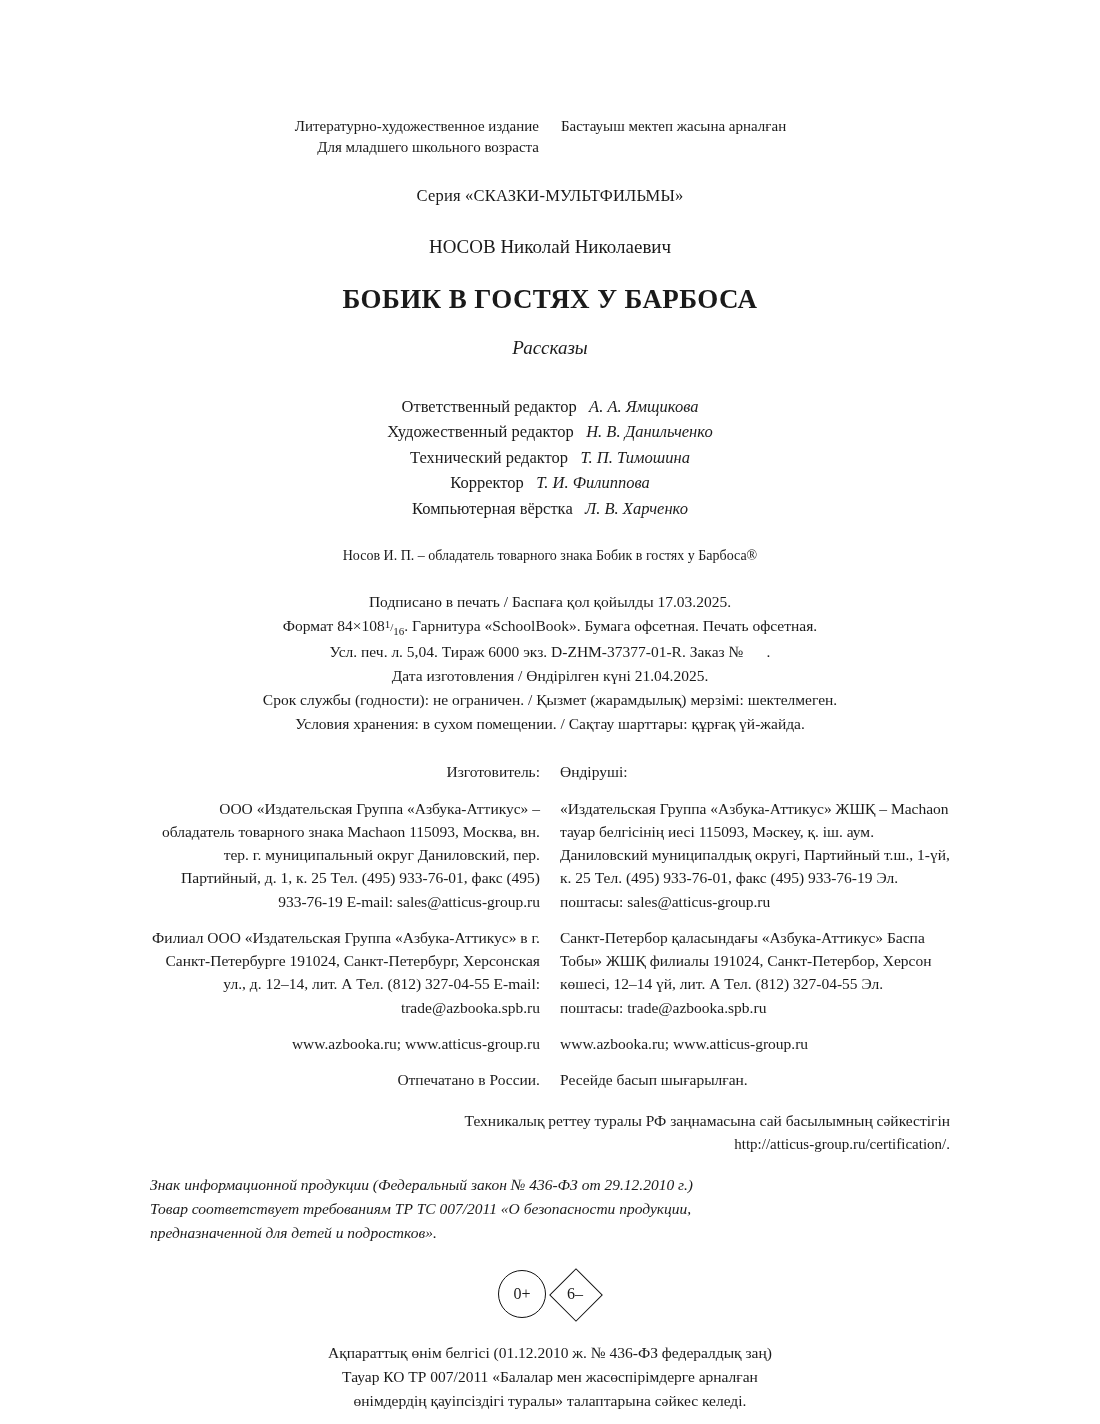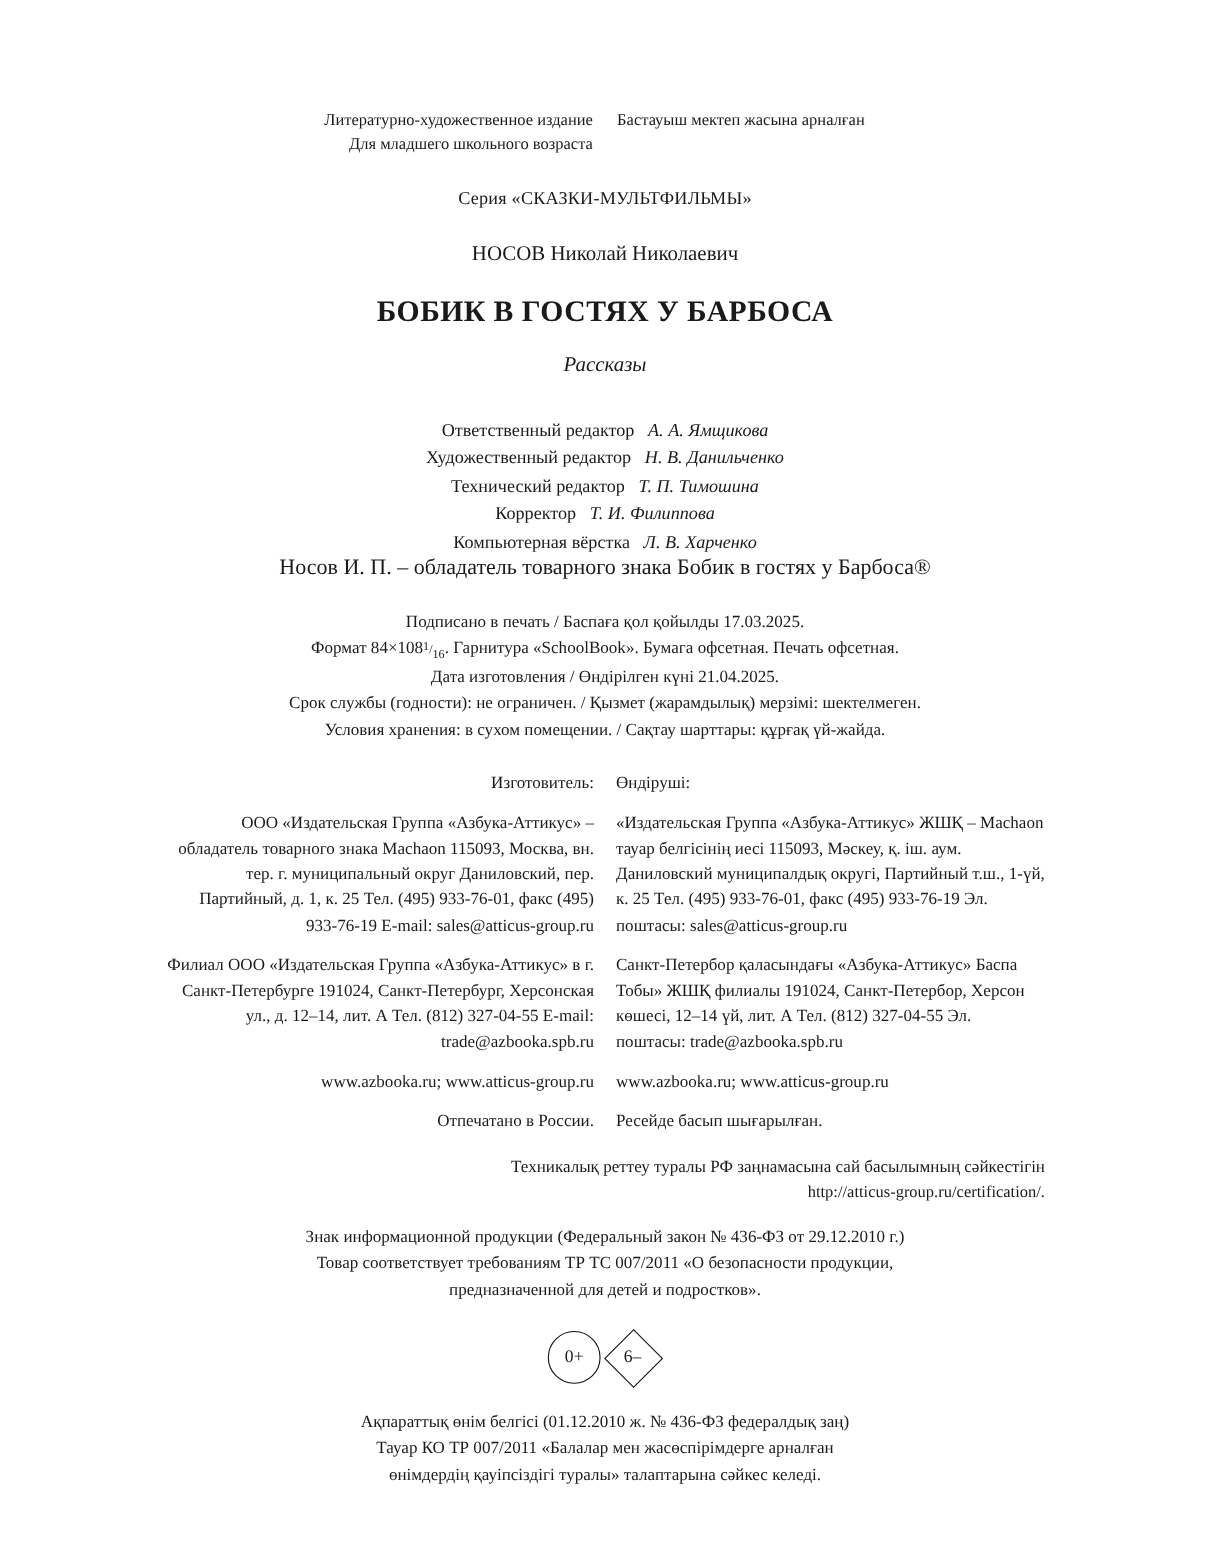--- a/index.html
+++ b/index.html
@@ -19,21 +19,21 @@
     position: absolute;
     left: 0;
     top: 0;
     width: 1100px;
     height: 1424px;
     padding: 0;
   }
   .content {
     position: absolute;
     left: 150px;
-    top: 100px;
+    top: 116px;
     width: 800px;
   }
 
   
   .imprint-head {
     display: flex;
     justify-content: center;
     gap: 22px;
     font-size: 15px;
     line-height: 1.42;
@@ -77,22 +77,23 @@
   .credits {
     margin-top: 35px;
     text-align: center;
     font-size: 16.5px;
     line-height: 1.55;
   }
   .credits .role { font-style: normal; }
   .credits .person { font-style: italic; }
 
   .trademark {
-    text-align: center;
-    font-size: 20px;
+    margin-top: 27px;
+    text-align: center;
+    font-size: 14px;
   }
 
   .print-block {
     margin-top: 26px;
     text-align: center;
     font-size: 15.5px;
     line-height: 1.55;
   }
   .print-block .frac {
     font-size: 11px;
@@ -126,23 +127,23 @@
   .cert {
     margin-top: 18px;
     text-align: right;
     font-size: 15.5px;
     line-height: 1.55;
   }
   .cert .url { font-size: 15px; }
 
   .legal {
     margin-top: 16px;
-    text-align: center;
-    font-size: 15.5px;
-    line-height: 1.55;
+    font-size: 15.5px;
+    line-height: 1.55;
+    font-style: italic;
   }
 
   
   .age-marks {
     margin-top: 22px;
     display: flex;
     justify-content: center;
     align-items: center;
     gap: 0px;
     height: 54px;
@@ -240,20 +241,21 @@
       </div>
     </div>
 
     <div class="trademark">Носов И. П. – обладатель товарного знака Бобик в гостях у Барбоса®</div>
 
     <div class="print-block">
       <div>Подписано в печать / Баспаға қол қойылды 17.03.2025.</div>
       <div>
         <span>Формат 84×108</span><span class="frac">1</span><span style="font-size:11px;">/</span><span class="frac-den">16</span><span>. Гарнитура «SchoolBook». Бумага офсетная. Печать офсетная.</span>
       </div>
+      <div><span>Усл. печ. л. 5,04. Тираж 6000 экз. D-ZHM-37377-01-R. Заказ №</span><span>&nbsp;&nbsp;&nbsp;&nbsp;&nbsp;&nbsp;.</span></div>
       <div>Дата изготовления / Өндірілген күні 21.04.2025.</div>
       <div>Срок службы (годности): не ограничен. / Қызмет (жарамдылық) мерзімі: шектелмеген.</div>
       <div>Условия хранения: в сухом помещении. / Сақтау шарттары: құрғақ үй-жайда.</div>
     </div>
 
     <div class="pub">
       <div class="pub-row">
         <div class="c-left">Изготовитель:</div>
         <div class="c-right">Өндіруші:</div>
       </div>

